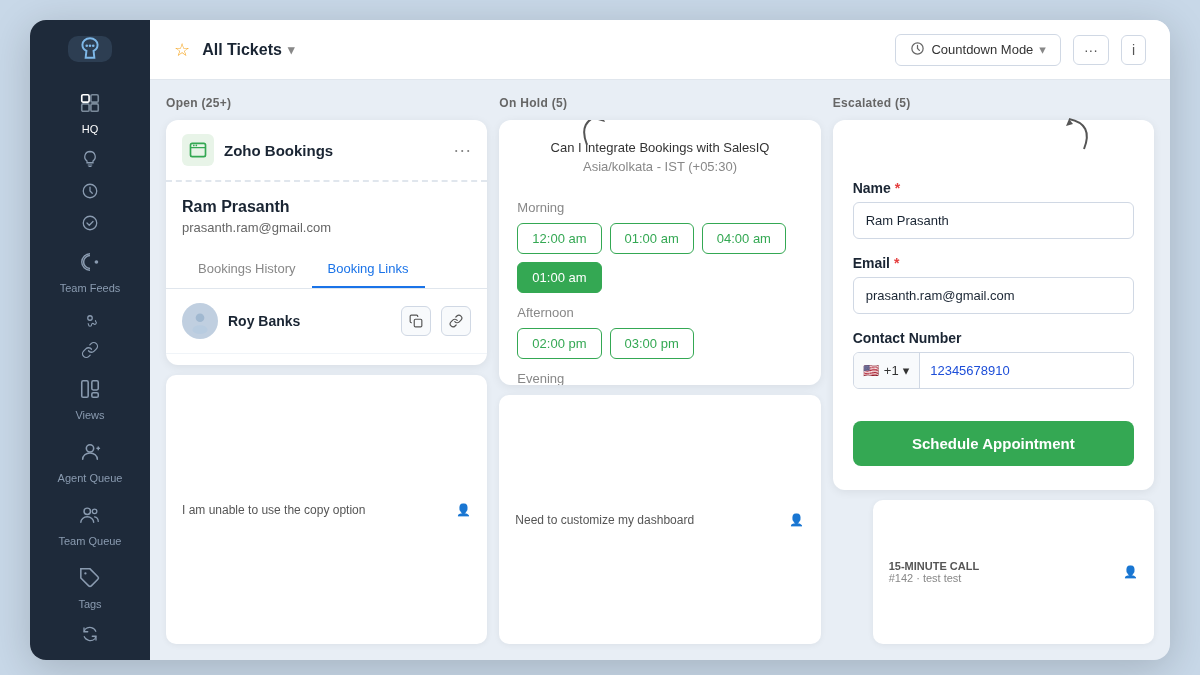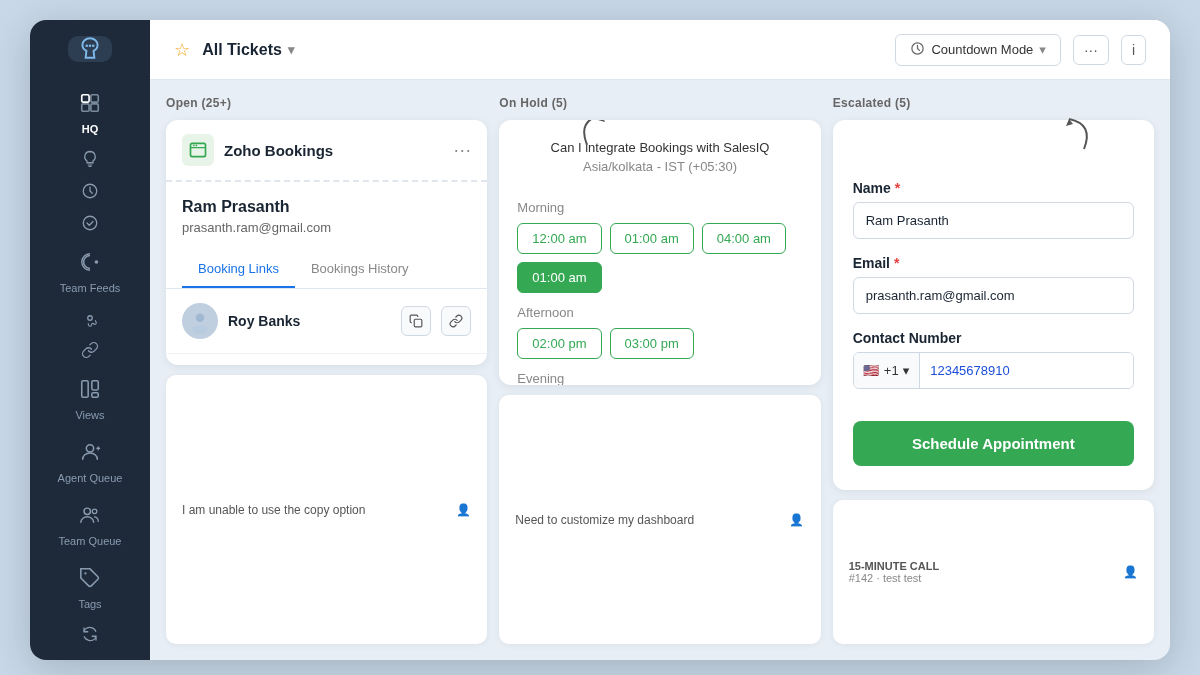--- a/index.html
+++ b/index.html
@@ -46,21 +46,21 @@
       display: flex;
       flex-direction: column;
       align-items: center;
       color: #8a9bb0;
       font-size: 11px;
       padding: 10px 0;
       width: 100%;
       cursor: pointer;
       gap: 4px;
     }
-    .sidebar-item.active { color: #fff; font-weight: bold; }
+    .sidebar-item.active { color: #fff; }
     .sidebar-item .icon { font-size: 20px; }
     .sidebar-mini-icon {
       color: #8a9bb0;
       font-size: 16px;
       padding: 5px 0;
       cursor: pointer;
     }
 
     
     .main {
@@ -474,22 +474,22 @@
             <span class="panel-title">Zoho Bookings</span>
             <span class="panel-more">···</span>
           </div>
 
           <div class="contact-section">
             <div class="contact-name">Ram Prasanth</div>
             <div class="contact-email">prasanth.ram@gmail.com</div>
           </div>
 
           <div class="booking-tabs">
+            <div class="booking-tab">Bookings History</div>
             <div class="booking-tab active">Booking Links</div>
-            <div class="booking-tab">Bookings History</div>
           </div>
 
           <div class="agent-row">
             <div class="agent-avatar">
               <svg width="26" height="26" viewBox="0 0 24 24" fill="none">
                   <circle cx="12" cy="9" r="4" fill="#a0b8d0"></circle>
                   <ellipse cx="12" cy="20" rx="7" ry="4" fill="#b8cce0"></ellipse>
                 </svg>
             </div>
             <span class="agent-name">Roy Banks</span>
@@ -597,21 +597,21 @@
               </div>
               <input class="phone-number-input" type="tel" value="12345678910" style="">
             </div>
           </div>
 
           <div style="flex:1;"></div>
 
           <button class="schedule-btn">Schedule Appointment</button>
         </div>
 
-        <div style="margin-top: 10px;" class="strip-card">
+        <div style="margin-top: 10px; margin-left: 40px;" class="strip-card">
           <div>
             <div style="font-size:11px; font-weight:600; color:#555;">15-MINUTE CALL</div>
             <div style="font-size:11px; color:#888;">#142 · test test</div>
           </div>
           <span style="margin-left:auto; color:#888;">👤</span>
         </div>
       </div>
     </div>
   </div>
 </div>

